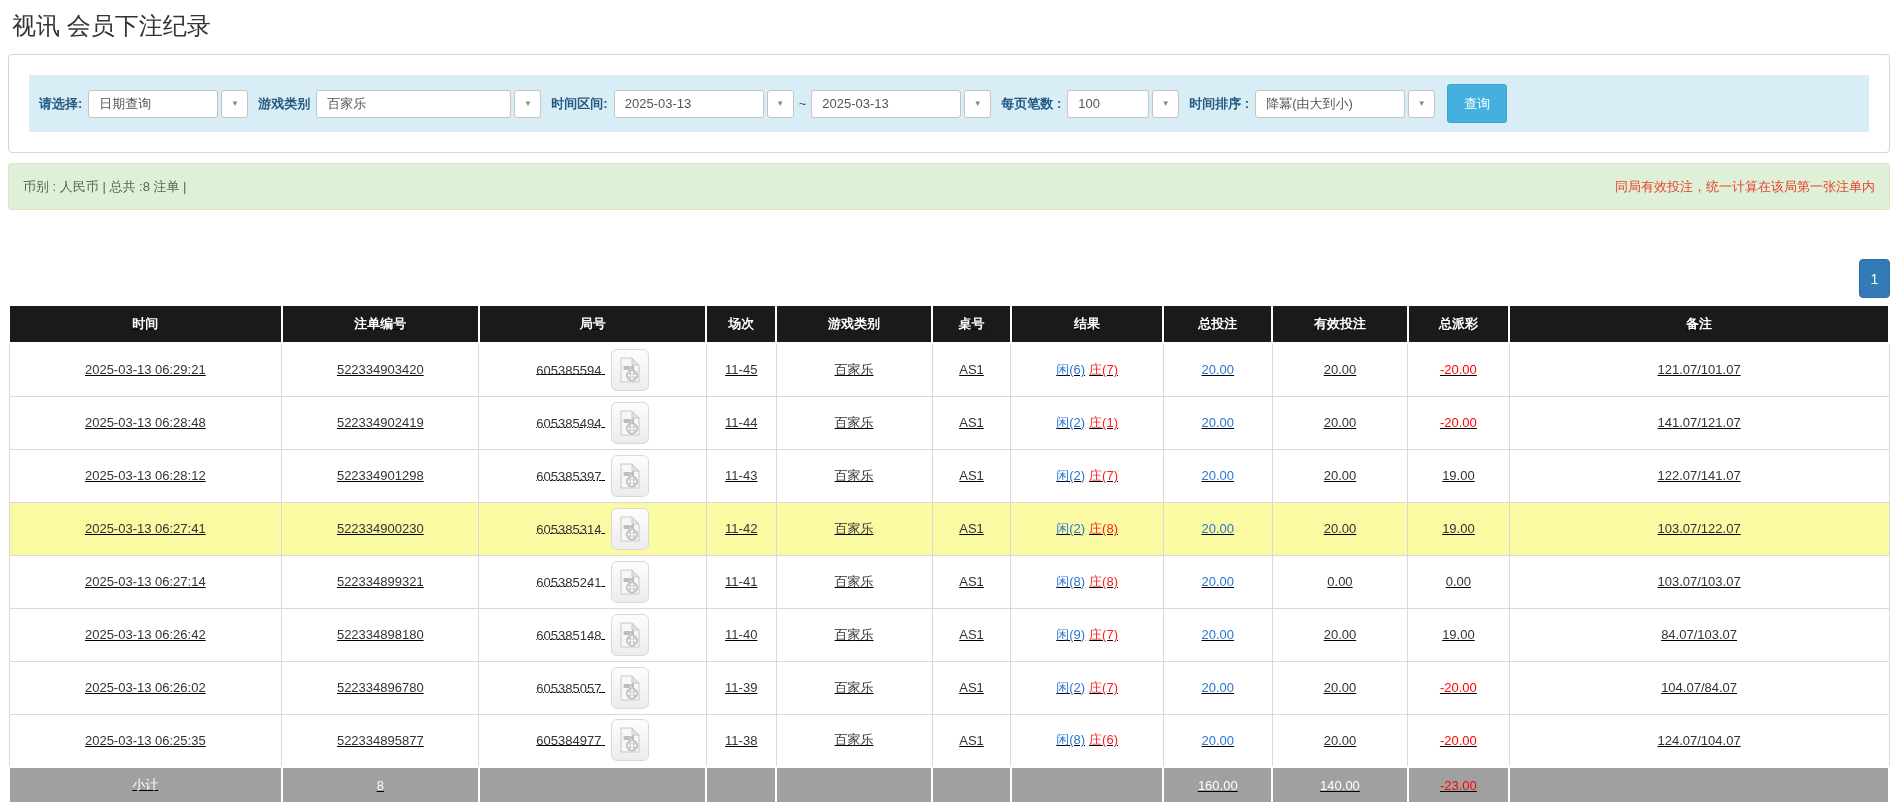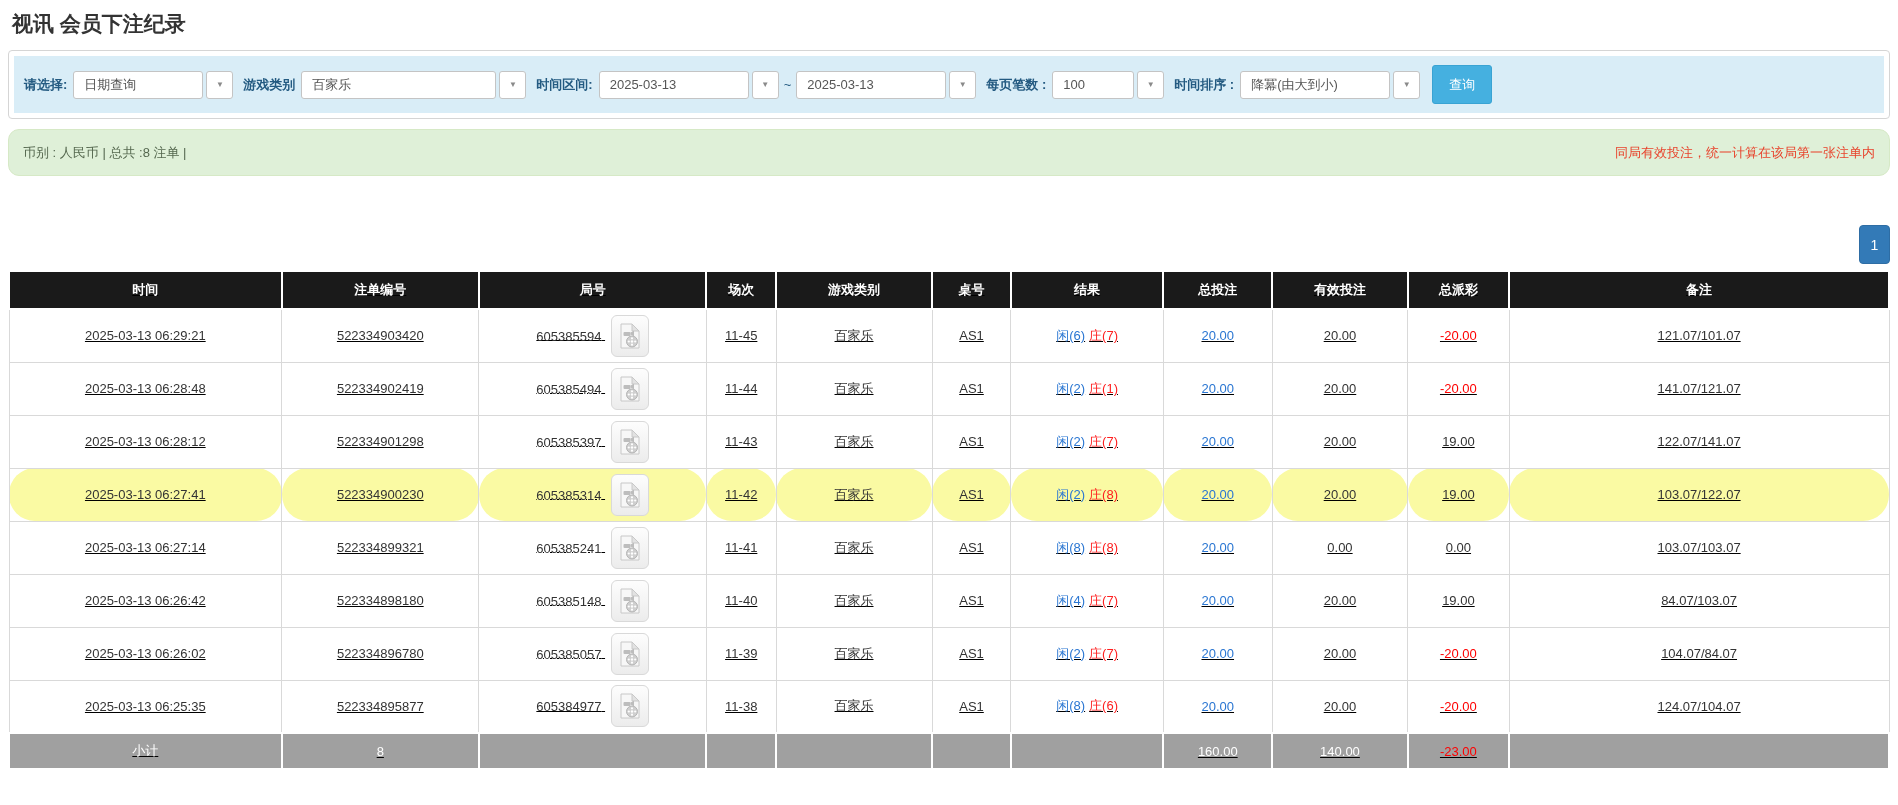--- a/index.html
+++ b/index.html
@@ -1,65 +1,65 @@
 <!DOCTYPE html>
 <html><head>
 <meta charset="utf-8">
 <style>
   * { box-sizing: border-box; margin: 0; padding: 0; }
   html, body { width: 1898px; height: 805px; overflow: hidden; background: #fff;
     font-family: "Liberation Sans", "DejaVu Sans", sans-serif; }
   .page { width: 100%; height: 100%; }
 
   
-  .page-title { font-size: 21px; font-weight: 700; color: #333; padding: 10px 0 0 12px; }
+  .page-title { font-size: 24px; font-weight: 400; color: #333; padding: 10px 0 0 12px; }
 
   
   .filter-panel { margin: 12px 8px 0 8px; border: 1px solid #d5d5d5; border-radius: 4px;
-    background: #fff; padding: 5px; }
+    background: #fff; padding: 20px; }
   .filter-bar { background: #d9edf7; padding: 9px 10px; display: flex; align-items: center; }
   .flabel { font-size: 13px; font-weight: bold; color: #235a81; white-space: nowrap; margin: 0 6px 0 10px; }
   .combo { display: flex; align-items: stretch; height: 28px; }
   .combo-field { background: #fff; border: 1px solid #c4c4c4; border-radius: 3px;
     font-size: 13px; color: #555; display: flex; align-items: center; padding: 0 10px; }
   .combo-arrow { background: #fff; border: 1px solid #c4c4c4; border-radius: 3px; width: 27px;
     margin-left: 3px; display: flex; align-items: center; justify-content: center;
     font-size: 8px; color: #8a8a8a; cursor: pointer; }
   .w130 .combo-field { width: 130px; }
   .w195 .combo-field { width: 195px; }
   .w150 .combo-field { width: 150px; align-items: center; }
   .w82  .combo-field { width: 82px; }
   .tilde { font-size: 13px; color: #235a81; margin: 0 5px; }
   .query-btn { margin-left: 12px; background: #45b0e0; border: 1px solid #39a3d3; border-radius: 3px;
     color: #fff; font-size: 13px; padding: 0 16px; height: 39px; cursor: pointer; }
 
   
   .summary-bar { margin: 10px 8px 0 8px; background: #dff0d8; border: 1px solid #d6e9c6;
-    border-radius: 11px; height: 47px; display: flex; align-items: center;
+    border-radius: 3px; height: 47px; display: flex; align-items: center;
     justify-content: space-between; padding: 0 14px; }
   .summary-left { font-size: 13px; color: #55684f; }
   .summary-right { font-size: 13px; color: #e8432c; }
 
   
   .pagination { margin: 49px 8px 0 8px; display: flex; justify-content: flex-end; }
   .page-btn { width: 31px; height: 39px; background: #337ab7; border: 1px solid #2e6da4;
     border-radius: 4px; color: #fff; font-size: 14px; cursor: pointer; }
 
   
   .table-wrap { margin: 6px 8px 0 8px; }
   table { width: 100%; border-collapse: collapse; table-layout: fixed; }
   col.c-time{width:14.5%} col.c-betid{width:10.5%} col.c-round{width:12.1%}
   col.c-session{width:3.7%} col.c-game{width:8.3%} col.c-table{width:4.2%}
   col.c-result{width:8.1%} col.c-totalbet{width:5.8%} col.c-validbet{width:7.2%}
   col.c-payout{width:5.4%} col.c-remark{width:20.2%}
   thead th { background: #1a1a1a; color: #fff; font-size: 13px; font-weight: bold;
     height: 38px; text-align: center; border: 2px solid #fff; }
   tbody td { background: #fff; font-size: 13px; color: #333; height: 53px; text-align: center;
     border: 1px solid #d9d9d9; overflow: hidden; }
-  tbody tr.highlight td { background: #fafaa3; border-radius: 26px; }
+  tbody tr.highlight td { background: #fafaa3; }
   td.blue { color: #2a76d2; }
   .neg { color: #fe0000; }
   .res-p { color: #2a76d2; }
   .res-b { color: #fe2020; margin-left: 4px; }
   .round-no { vertical-align: middle; }
   .video-btn { margin-left: 6px; width: 38px; height: 42px; vertical-align: middle;
     background: linear-gradient(#fdfdfd, #ececec); border: 1px solid #d9d9d9; border-radius: 6px;
     cursor: pointer; display: inline-flex; align-items: center; justify-content: center; }
   tfoot td { background: #a0a0a0; color: #fff; font-size: 13px; height: 36px; text-align: center;
     border: 2px solid #fff; }
@@ -343,21 +343,21 @@
           <circle cx="13" cy="21.7" r="1.1" fill="#ffffff"></circle>
           <circle cx="9.8" cy="18.5" r="1.1" fill="#ffffff"></circle>
           <circle cx="16.2" cy="18.5" r="1.1" fill="#ffffff"></circle>
         </svg>
       </button>
     </td>
     <td>11-40</td>
     <td>百家乐</td>
     <td>AS1</td>
     <td>
-      <span class="res-p">闲(4)</span><span class="res-b">庄(7)</span>
+      <span class="res-p">闲(9)</span><span class="res-b">庄(7)</span>
     </td>
     <td class="blue">20.00</td>
     <td>20.00</td>
     <td>19.00</td>
     <td>84.07/103.07</td>
   </tr>
 
   <tr>
     <td>2025-03-13 06:26:02</td>
     <td>522334896780</td>

